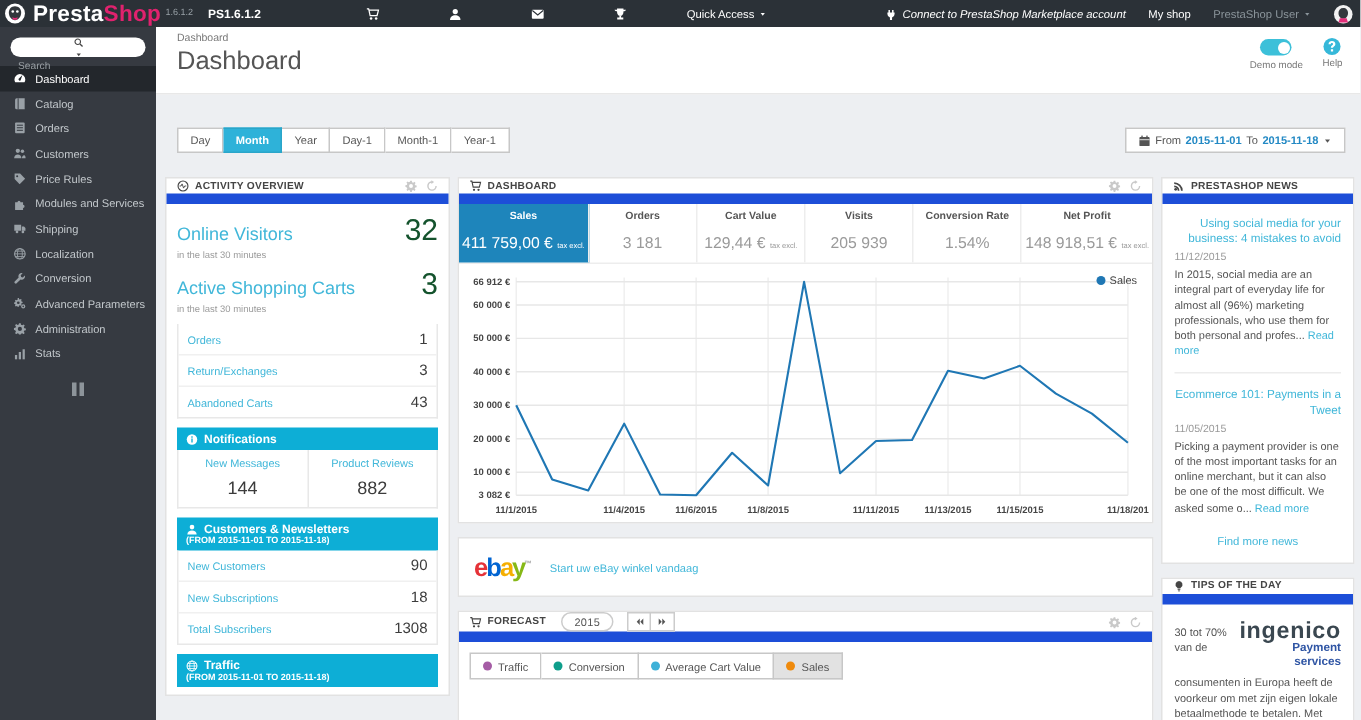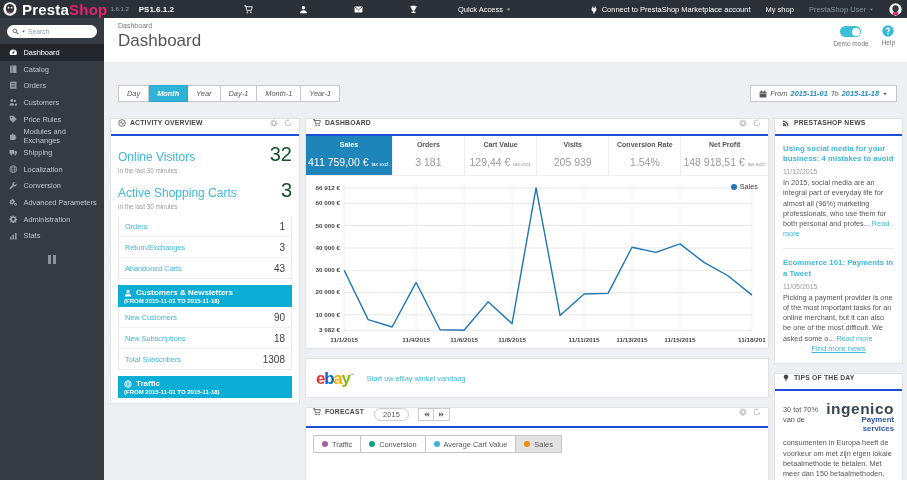--- a/index.html
+++ b/index.html
@@ -16,31 +16,31 @@
   .logo-ic { width:14px; height:14px; margin-right:5px; }
   .brand { font-size:15px; font-weight:bold; letter-spacing:.2px; }
   .brand .shop { color:#e0226e; }
   .ver { font-size:6px; color:#98a0a6; margin-left:3px; }
   .shopname { font-size:8px; font-weight:bold; margin-left:10px; }
   .tb-icons { display:flex; margin-left:24px; }
   .tb-icons .ic { width:9px; height:9px; color:#fff; margin-left:46px; cursor:pointer; }
   .qa { margin-left:40px; font-size:7.5px; display:flex; align-items:center; gap:3px; cursor:pointer; }
   .qa .ic { width:5px; height:5px; color:#fff; }
   .tb-right { margin-left:auto; display:flex; align-items:center; gap:15px; font-size:7.5px; }
-  .connect { display:flex; align-items:flex-end; gap:4px; cursor:pointer; }
+  .connect { display:flex; align-items:flex-end; gap:4px; cursor:pointer;font-style:italic; }
   .connect .ic { width:8px; height:8px; color:#fff; }
   .myshop { cursor:pointer; }
   .tb-user { color:#8b959b; display:flex; align-items:center; gap:3px; cursor:pointer; }
   .tb-user .ic { width:5px; height:5px; color:#8b959b; }
   .avatar { width:13px; height:13px; cursor:pointer; }
 
   
   .sidebar { position:absolute; top:18px; left:0; bottom:0; width:104px; background:#363a41; z-index:20; }
   .search-wrap { margin:7px 7px 6px; background:#fff; border-radius:9px; height:13px;
-                 display:flex; align-items:center; padding:0 5px; gap:2px; }
+                 display:flex; align-items:center; padding:0 5px; gap:2px;flex-direction:column; }
   .search-wrap .ic-search { width:7px; height:7px; color:#454545; }
   .search-wrap .ic-caret { width:5px; height:5px; color:#454545; }
   .search-wrap input { border:none; outline:none; width:100%; font-size:6.8px; color:#555;
                        font-family:inherit; background:transparent; }
   .search-wrap input::placeholder { color:#9aa0a5; }
   .nav-item { display:flex; align-items:center; gap:6px; height:16.7px; padding-left:9px;
               color:#c3c8cc; font-size:7.4px; cursor:pointer; }
   .nav-item .ic { width:8.5px; height:8.5px; color:#9aa1a7; }
   .nav-item.active { background:#23272c; color:#fff; }
   .nav-item.active .ic { color:#fff; }
@@ -56,37 +56,37 @@
   .headtools { position:absolute; right:12px; top:7px; display:flex; gap:13px;
                text-align:center; font-size:6.5px; color:#787878; }
   .toggle { width:21px; height:11px; background:#3cc0d9; border-radius:6px; position:relative;
             margin:1px auto 3px; cursor:pointer; }
   .toggle .knob { position:absolute; right:1.5px; top:1.5px; width:8px; height:8px;
                   border-radius:50%; background:#fff; }
   .help-ic { width:12px; height:12px; margin:0 auto 2px; display:block; cursor:pointer; }
 
   .toolbar { margin:22px 10px 0 14px; display:flex; align-items:center; }
   .btn { background:#fff; border:1px solid #c7c7c7; color:#555; font-size:7.4px;
-         padding:3px 8px; cursor:pointer; font-family:inherit;font-style:italic; }
+         padding:3px 8px; cursor:pointer; font-family:inherit; }
   .btn-group { display:flex; }
   .btn-group .btn + .btn { border-left:none; }
   .btn.active { background:#2eb2d9; border-color:#2aa5c9; color:#fff; font-weight:bold; }
   .daterange { margin-left:auto; display:flex; align-items:center; gap:3px; }
   .daterange b { color:#2389c4; }
   .daterange .ic-cal { width:8px; height:8px; color:#555; }
   .daterange .ic-caret { width:6px; height:6px; color:#555; }
 
   .content { display:flex; gap:5px; padding:16px 4px 0 6px; align-items:flex-start; }
   .col-left { width:190px; flex:none; }
   .col-center { flex:1; min-width:0; }
   .col-right { width:129px; flex:none; }
 
   .panel { background:#fff; border:1px solid #e2e2e2; margin-bottom:9px; }
-  .phead { min-height:17px; display:flex; align-items:flex-start; gap:4px; padding:0 7px;
-           border-bottom:2px solid #1d4ed8; font-size:6.8px; font-weight:bold; color:#454545;
+  .phead { min-height:17px; display:flex; align-items:center; gap:4px; padding:0 7px;
+           border-bottom:7px solid #1d4ed8; font-size:6.8px; font-weight:bold; color:#454545;
            letter-spacing:.2px; }
   .phead .t-ic { width:8px; height:8px; color:#454545; }
   .ptools { margin-left:auto; display:flex; gap:6px; }
   .ptools .ic { width:8px; height:8px; color:#c9c9c9; cursor:pointer; }
 
   
   .activity-body { padding:7px 7px 5px; }
   .stat-line { display:flex; align-items:baseline; justify-content:space-between; }
   .stat-link { color:#41b7d9; font-size:12px; cursor:pointer; }
   .stat-val { font-size:20px; color:#14532d; }
@@ -145,27 +145,27 @@
   .fc-head { min-height:20px; }
   .fc-legend { padding:7px 7px 40px; display:flex; }
   .fc-btn { display:flex; align-items:center; gap:4px; background:#fff; border:1px solid #c7c7c7;
             padding:3.5px 8px; font-size:7.4px; color:#555; cursor:pointer; font-family:inherit; }
   .fc-btn + .fc-btn { border-left:none; }
   .fc-btn.active { background:#e2e2e2; }
 
   
   .news-body { padding:8px 8px 10px; }
   .article + .article { border-top:1px solid #ececec; margin-top:9px; padding-top:9px; }
-  .article-title { color:#41b7d9; font-size:7.8px; font-weight:bold; line-height:1.3;
-                   display:block; cursor:pointer; }
+  .article-title { color:#41b7d9; font-size:7.8px; font-weight:normal; line-height:1.3;
+                   display:block; cursor:pointer;text-align:right; }
   .article-date { font-size:7px; color:#999; margin:4px 0 3px; }
   .article-text { font-size:7.3px; color:#555; line-height:1.4; }
   .read-more { color:#41b7d9; cursor:pointer; }
   .find-more { display:block; text-align:center; color:#41b7d9; font-size:7.6px;
-               cursor:pointer;text-decoration:underline; }
+               margin-top:12px; cursor:pointer; }
 
   
   .tips-body { padding:8px; overflow:hidden; }
   .ingenico { float:right; text-align:right; margin:2px 0 4px 4px; }
   .ing-name { font-size:15.5px; font-weight:bold; color:#3a4750; letter-spacing:.5px; line-height:1; }
   .ing-tag { font-size:7.8px; font-weight:bold; color:#2f55a4; line-height:1.15; }
   .tips-headline { font-size:7.4px; font-weight:bold; color:#444; line-height:1.5; }
   .tips-text { font-size:7.3px; color:#555; line-height:1.42; margin-top:6px; clear:none; }
 </style>
 </head>
@@ -311,21 +311,21 @@
           </svg>
         </span>
         <span>Price Rules</span>
       </div>
     <div class="nav-item">
         <span class="ic">
           <svg viewBox="0 0 16 16" fill="currentColor">
             <path d="M2 5.4h3a1.9 1.9 0 113.8 0H12v3.2a1.9 1.9 0 110 3.8V15H2z"></path>
           </svg>
         </span>
-        <span>Modules and Exchanges</span>
+        <span>Modules and Services</span>
       </div>
     <div class="nav-item">
         <span class="ic">
           <svg viewBox="0 0 16 16" fill="currentColor">
             <path d="M1 3.6h8.6V11H1z"></path>
             <path d="M10.4 5.6h2.8l1.8 2V11h-4.6z"></path>
             <circle cx="4.4" cy="12.4" r="1.7"></circle>
             <circle cx="11.8" cy="12.4" r="1.7"></circle>
           </svg>
         </span>
@@ -487,20 +487,37 @@
                   <span class="lbl">Return/Exchanges</span>
                   <span class="val">3</span>
                 </div>
               <div class="sec-row">
                   <span class="lbl">Abandoned Carts</span>
                   <span class="val">43</span>
                 </div>
             </div>
           </div>
 
+          <div class="sec">
+            <div class="sec-head">
+              <div class="sh-top">
+                  <span class="ic">
+                    <svg viewBox="0 0 16 16" fill="currentColor">
+                      <circle cx="8" cy="8" r="7"></circle>
+                      <path d="M7.1 6.7h1.8V12H7.1zM7.1 3.6h1.8v1.9H7.1z" fill="#0daed6"></path>
+                    </svg>
+                  </span>
+                  <span>Notifications</span>
+                </div>
+            </div>
+            <div class="notif-cols">
+              <div class="notif-col"><span class="lbl">New Messages</span><span class="val">144</span></div>
+              <div class="notif-col"><span class="lbl">Product Reviews</span><span class="val">882</span></div>
+            </div>
+          </div>
 
           <div class="sec">
             <div class="sec-head">
               <div class="sh-top">
                   <span class="ic">
                     <svg viewBox="0 0 16 16" fill="currentColor">
                       <circle cx="8" cy="4.8" r="3.1"></circle>
                       <path d="M1.8 14.8c0-3.7 2.8-5.6 6.2-5.6s6.2 1.9 6.2 5.6z"></path>
                     </svg>
                   </span>

